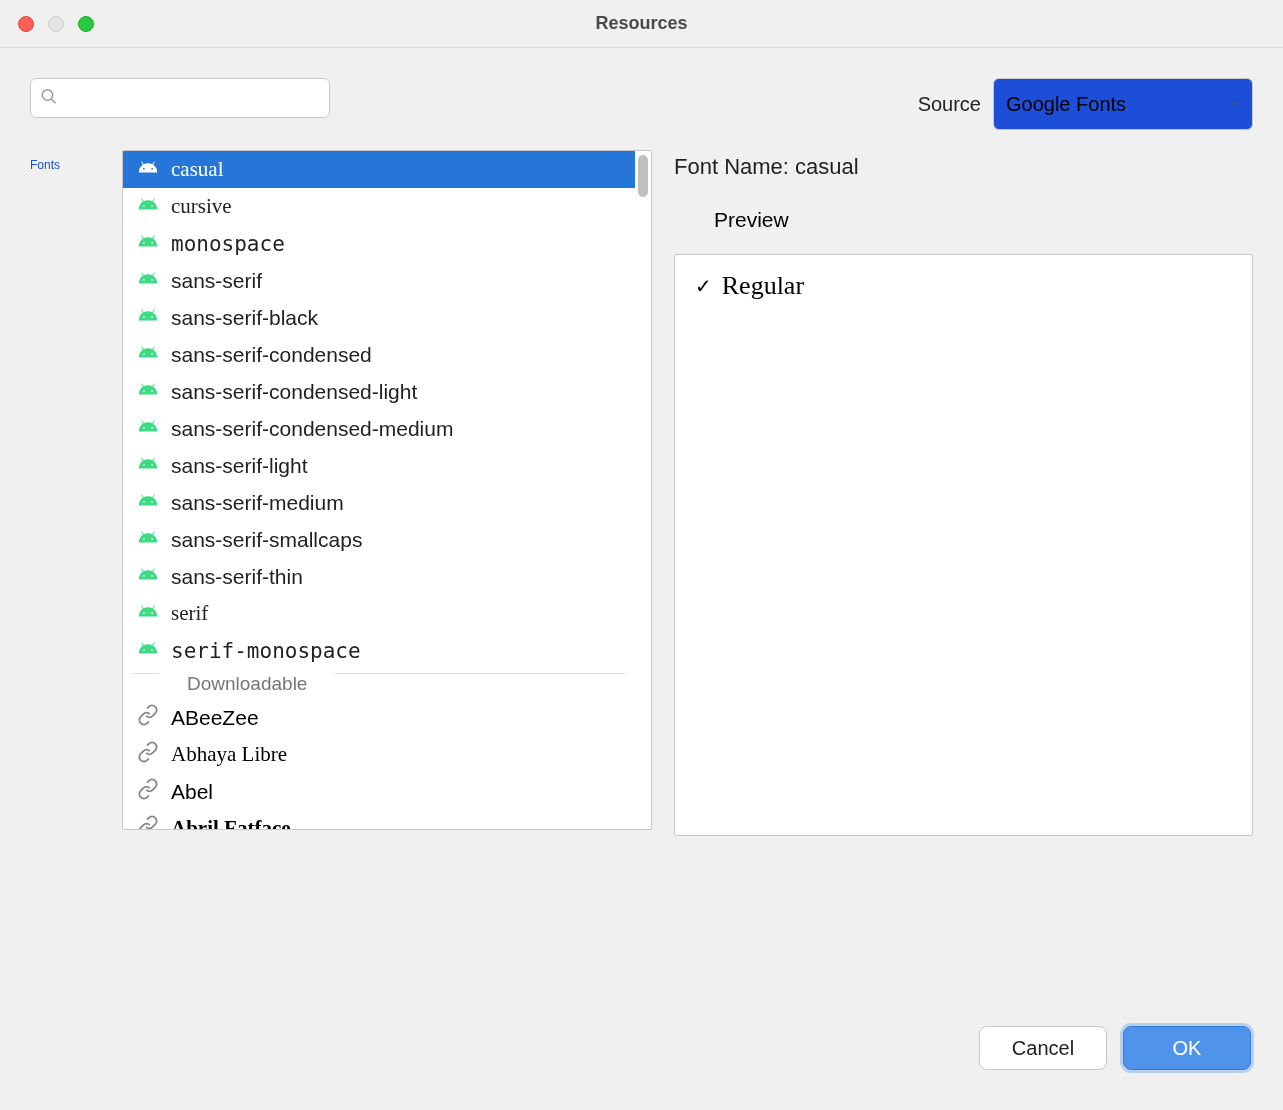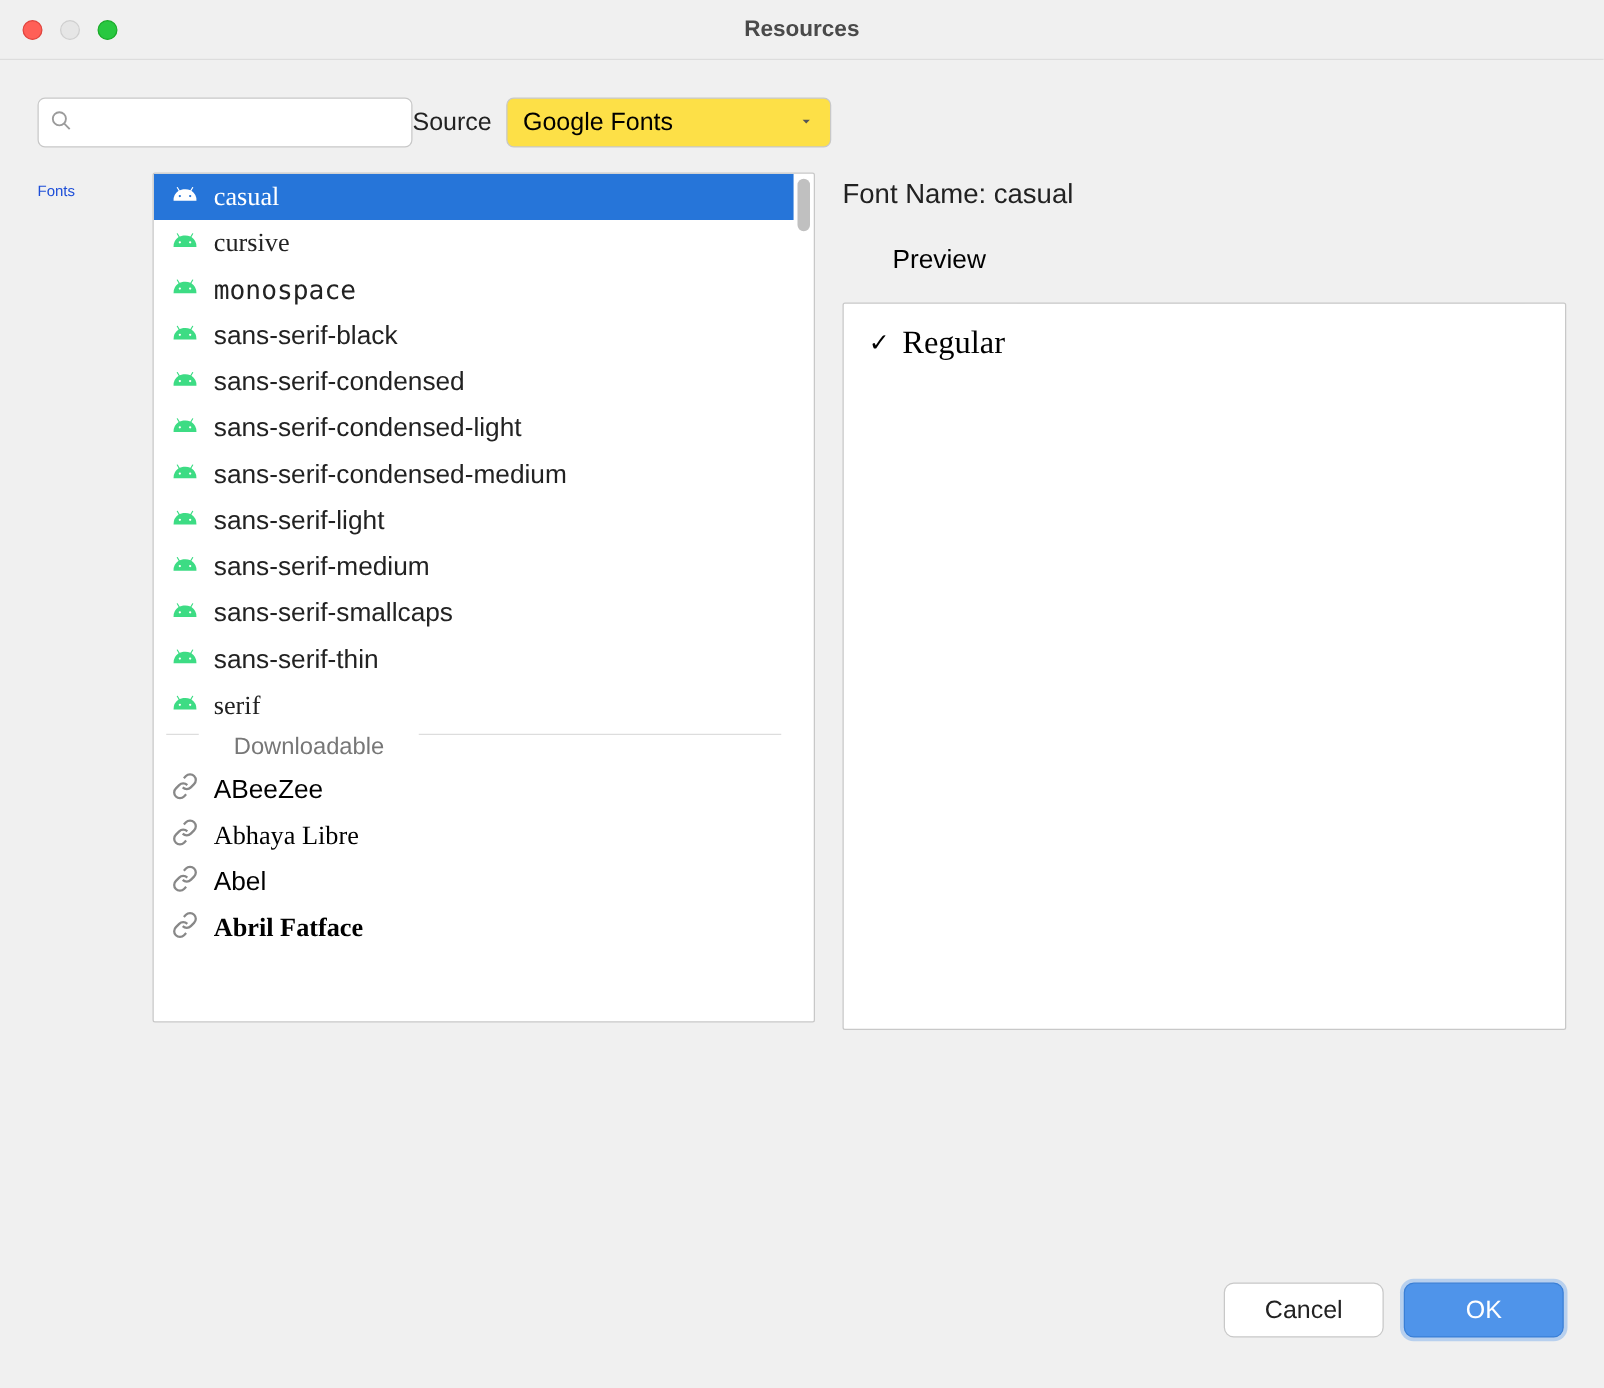--- a/index.html
+++ b/index.html
@@ -39,20 +39,21 @@
     color: #4a4a4a;
     pointer-events: none;
   }
 
   .content {
     padding: 30px 30px 0 30px;
   }
 
   .top-row {
     display: flex;
+    justify-content: space-between;
     align-items: flex-start;
   }
 
   .search-wrap {
     position: relative;
     width: 300px;
   }
   .search-input {
     width: 100%;
     height: 40px;
@@ -70,24 +71,24 @@
   }
 
   .source-wrap {
     display: flex;
     align-items: center;
     gap: 12px;
   }
   .source-label { font-size: 20px; color: #222; }
   .select {
     width: 260px;
-    height: 40px;
+    height: 52px;
     border: 1px solid #c8c8c8;
     border-radius: 6px;
-    background: #fde047;
+    background: #1d4ed8;
     display: flex;
     align-items: center;
     justify-content: space-between;
     padding: 0 12px;
     font-size: 20px;
   }
   .select .chev { color: #555; }
 
   .main-row {
     display: flex;
@@ -294,20 +295,26 @@
           <div class="font-item">
             <span><svg class="android-icon" width="22" height="22" viewBox="0 0 24 24">
                 <path fill="#3ddc84" d="M17.6 9.48l1.54-2.67a.5.5 0 10-.87-.5l-1.56 2.7A9.97 9.97 0 0012 8c-1.7 0-3.3.43-4.7 1.01L5.74 6.31a.5.5 0 10-.87.5L6.4 9.48A9.99 9.99 0 002 18h20a9.99 9.99 0 00-4.4-8.52zM7.5 15a1 1 0 110-2 1 1 0 010 2zm9 0a1 1 0 110-2 1 1 0 010 2z"></path>
               </svg></span>
             <span class="ff-mono">monospace</span>
           </div>
           <div class="font-item">
             <span><svg class="android-icon" width="22" height="22" viewBox="0 0 24 24">
                 <path fill="#3ddc84" d="M17.6 9.48l1.54-2.67a.5.5 0 10-.87-.5l-1.56 2.7A9.97 9.97 0 0012 8c-1.7 0-3.3.43-4.7 1.01L5.74 6.31a.5.5 0 10-.87.5L6.4 9.48A9.99 9.99 0 002 18h20a9.99 9.99 0 00-4.4-8.52zM7.5 15a1 1 0 110-2 1 1 0 010 2zm9 0a1 1 0 110-2 1 1 0 010 2z"></path>
               </svg></span>
+            <span class="">sans-serif</span>
+          </div>
+          <div class="font-item">
+            <span><svg class="android-icon" width="22" height="22" viewBox="0 0 24 24">
+                <path fill="#3ddc84" d="M17.6 9.48l1.54-2.67a.5.5 0 10-.87-.5l-1.56 2.7A9.97 9.97 0 0012 8c-1.7 0-3.3.43-4.7 1.01L5.74 6.31a.5.5 0 10-.87.5L6.4 9.48A9.99 9.99 0 002 18h20a9.99 9.99 0 00-4.4-8.52zM7.5 15a1 1 0 110-2 1 1 0 010 2zm9 0a1 1 0 110-2 1 1 0 010 2z"></path>
+              </svg></span>
             <span class="">sans-serif-black</span>
           </div>
           <div class="font-item">
             <span><svg class="android-icon" width="22" height="22" viewBox="0 0 24 24">
                 <path fill="#3ddc84" d="M17.6 9.48l1.54-2.67a.5.5 0 10-.87-.5l-1.56 2.7A9.97 9.97 0 0012 8c-1.7 0-3.3.43-4.7 1.01L5.74 6.31a.5.5 0 10-.87.5L6.4 9.48A9.99 9.99 0 002 18h20a9.99 9.99 0 00-4.4-8.52zM7.5 15a1 1 0 110-2 1 1 0 010 2zm9 0a1 1 0 110-2 1 1 0 010 2z"></path>
               </svg></span>
             <span class="">sans-serif-condensed</span>
           </div>
           <div class="font-item">
             <span><svg class="android-icon" width="22" height="22" viewBox="0 0 24 24">
@@ -343,20 +350,26 @@
             <span><svg class="android-icon" width="22" height="22" viewBox="0 0 24 24">
                 <path fill="#3ddc84" d="M17.6 9.48l1.54-2.67a.5.5 0 10-.87-.5l-1.56 2.7A9.97 9.97 0 0012 8c-1.7 0-3.3.43-4.7 1.01L5.74 6.31a.5.5 0 10-.87.5L6.4 9.48A9.99 9.99 0 002 18h20a9.99 9.99 0 00-4.4-8.52zM7.5 15a1 1 0 110-2 1 1 0 010 2zm9 0a1 1 0 110-2 1 1 0 010 2z"></path>
               </svg></span>
             <span class="">sans-serif-thin</span>
           </div>
           <div class="font-item">
             <span><svg class="android-icon" width="22" height="22" viewBox="0 0 24 24">
                 <path fill="#3ddc84" d="M17.6 9.48l1.54-2.67a.5.5 0 10-.87-.5l-1.56 2.7A9.97 9.97 0 0012 8c-1.7 0-3.3.43-4.7 1.01L5.74 6.31a.5.5 0 10-.87.5L6.4 9.48A9.99 9.99 0 002 18h20a9.99 9.99 0 00-4.4-8.52zM7.5 15a1 1 0 110-2 1 1 0 010 2zm9 0a1 1 0 110-2 1 1 0 010 2z"></path>
               </svg></span>
             <span class="ff-serif">serif</span>
+          </div>
+          <div class="font-item">
+            <span><svg class="android-icon" width="22" height="22" viewBox="0 0 24 24">
+                <path fill="#3ddc84" d="M17.6 9.48l1.54-2.67a.5.5 0 10-.87-.5l-1.56 2.7A9.97 9.97 0 0012 8c-1.7 0-3.3.43-4.7 1.01L5.74 6.31a.5.5 0 10-.87.5L6.4 9.48A9.99 9.99 0 002 18h20a9.99 9.99 0 00-4.4-8.52zM7.5 15a1 1 0 110-2 1 1 0 010 2zm9 0a1 1 0 110-2 1 1 0 010 2z"></path>
+              </svg></span>
+            <span class="ff-mono">serif-monospace</span>
           </div>
           <div class="separator">
             <span class="sep-line sep-pre"></span>
             <span>Downloadable</span>
             <span class="sep-line sep-post"></span>
           </div>
           <div class="dl-item">
             <span><svg class="link-icon" width="22" height="22" viewBox="0 0 24 24" fill="none" stroke="currentColor" stroke-width="2">
                 <path d="M10 13a5 5 0 007.07 0l2.83-2.83a5 5 0 10-7.07-7.07L11 5"></path>
                 <path d="M14 11a5 5 0 00-7.07 0L4.1 13.83a5 5 0 107.07 7.07L13 19"></path>

